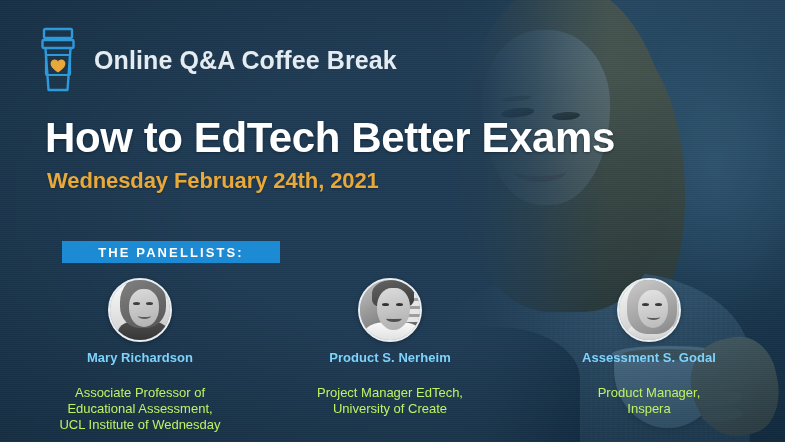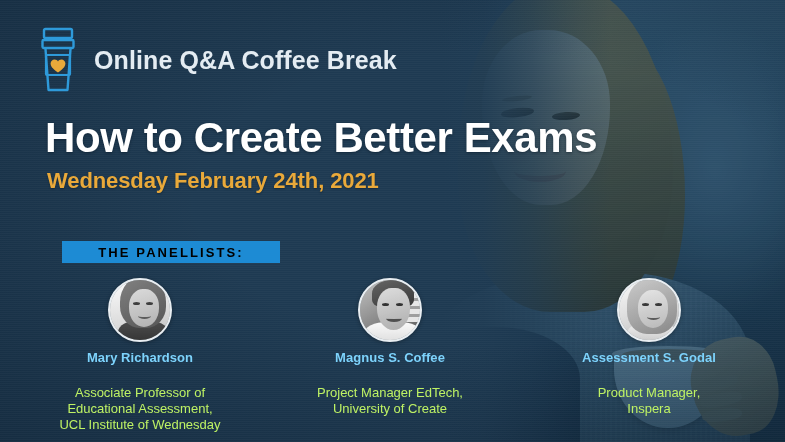--- a/index.html
+++ b/index.html
@@ -159,21 +159,21 @@
   }
 
   
   .pan-bar {
     position:absolute; left:62px; top:241px;
     width:218px; height:22px;
     background:#1d8bd4;
     display:flex; align-items:center; justify-content:center;
   }
   .pan-bar span {
-    font-size:13px; font-weight:700; letter-spacing:2.1px; color:#000000;
+    font-size:13px; font-weight:700; letter-spacing:2.1px; color:#ffffff;
   }
 
   
   .panellists {
     position:absolute; left:0; top:278px; width:785px;
     display:flex;
   }
   .p-col { width:250px; text-align:center; }
   .p-col:nth-child(1){ margin-left:15px; }
   .p-col:nth-child(2){ margin-left:0px; }
@@ -292,21 +292,21 @@
       <svg class="cup-logo" viewBox="0 0 40 66">
         <rect x="6" y="2" width="28" height="9" rx="1.5" fill="none" stroke="#2e9ada" stroke-width="2.4"></rect>
         <rect x="4.5" y="13" width="31" height="8" rx="1.2" fill="none" stroke="#2e9ada" stroke-width="2.4"></rect>
         <path d="M7.5 22 L10.5 63 L29.5 63 L32.5 22" fill="none" stroke="#2e9ada" stroke-width="2.4" stroke-linejoin="round"></path>
         <rect x="8" y="28" width="24" height="20" rx="1" fill="none" stroke="#2e9ada" stroke-width="2.2"></rect>
         <path d="M20 45.5 c-5.2 -3.6 -7.4 -6.2 -7.4 -9.0 c0 -2.3 1.8 -4.0 4.0 -4.0 c1.5 0 2.7 0.75 3.4 1.9 c0.7 -1.15 1.9 -1.9 3.4 -1.9 c2.2 0 4.0 1.7 4.0 4.0 c0 2.8 -2.2 5.4 -7.4 9.0 z" fill="#e9a93a"></path>
       </svg>
       <div class="header-title">Online Q&amp;A Coffee Break</div>
     </div>
 
-    <div class="headline">How to Create Better Exams</div>
+    <div class="headline">How to EdTech Better Exams</div>
     <div class="subdate">Wednesday February 24th, 2021</div>
 
     <div class="pan-bar">
       <span>THE PANELLISTS:</span>
     </div>
 
     <div class="panellists">
 
       <div class="p-col">
         <div class="avatar">
@@ -336,21 +336,21 @@
             <div class="a2-bg"></div>
               <div class="a2-win"></div>
             <div class="a2-body"></div>
               <div class="a2-hair"></div>
               <div class="a2-face"></div>
             <div class="a2-eye1"></div>
               <div class="a2-eye2"></div>
               <div class="a2-sm"></div>
           </div>
         </div>
-        <div class="p-name">Magnus S. Coffee</div>
+        <div class="p-name">Product S. Nerheim</div>
         <div class="p-role">
           <div>Project Manager EdTech,</div>
           <div>University of Create</div>
         </div>
       </div>
 
       <div class="p-col">
         <div class="avatar">
           <div class="av-in">
             <div class="a3-bg"></div>

